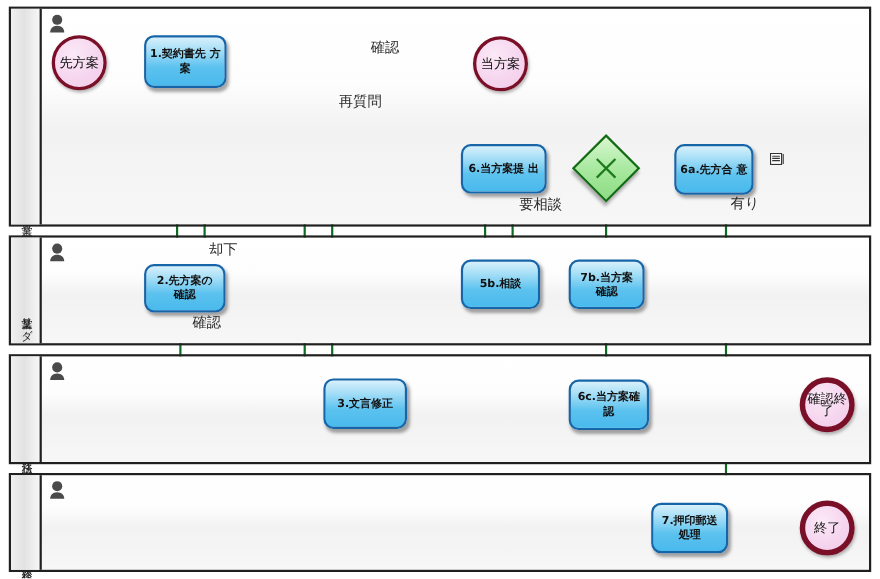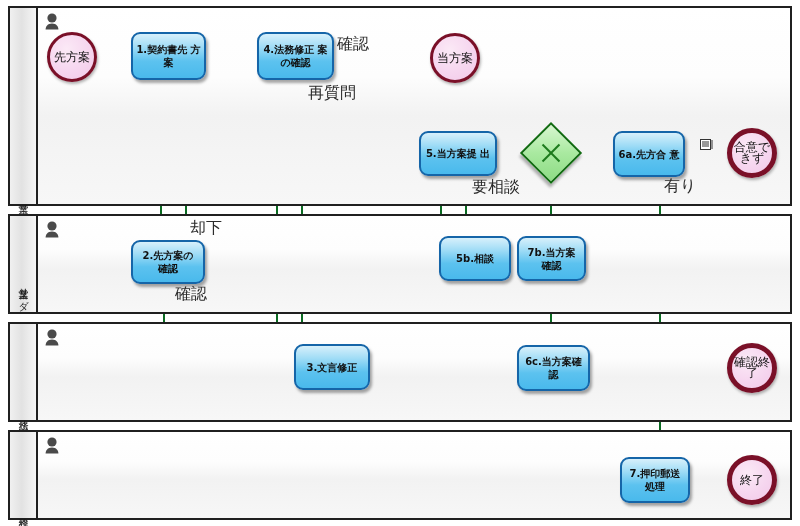--- a/index.html
+++ b/index.html
@@ -67,21 +67,21 @@
     border:2px solid #116b11;
     background:linear-gradient(135deg,#d8f7d0 0%,#a9e9a0 50%,#8ddc84 100%);
     box-shadow:2px 3px 3px rgba(0,0,0,.3);
   }
   .gw-plus-h,.gw-plus-v{position:absolute;background:#1c7a1c;}
   .gw-plus-h{left:8px;right:8px;top:50%;height:2px;margin-top:-1px;}
   .gw-plus-v{top:8px;bottom:8px;left:50%;width:2px;margin-left:-1px;}
 
   
   .edge-label{
-    position:absolute;font-size:16px;color:#2b2b2b;
+    position:absolute;font-size:13px;color:#2b2b2b;
     white-space:nowrap;line-height:11px;
   }
   
   .doc-marker{position:absolute;width:13px;height:11px;}
 </style>
 </head>
 <body>
 
 <div id="canvas">
 
@@ -180,69 +180,63 @@
   </div>
 
   <div class="event start" style="left:47px;top:32px;width:50px;height:50px;">
     <span class="txt">先方案</span>
   </div>
 
   <div class="event start" style="left:430px;top:33px;width:50px;height:50px;">
     <span class="txt">当方案</span>
   </div>
 
-  <div class="event end" style="left:727px;top:128px;width:50px;height:50px;">
-    <span class="txt">合意で きず</span>
-  </div>
 
   <div class="event end" style="left:727px;top:343px;width:50px;height:50px;align-items:center;">
     <span class="txt">確認終 了</span>
   </div>
 
   <div class="event end" style="left:727px;top:455px;width:50px;height:50px;">
     <span class="txt">終了</span>
   </div>
 
   <div class="node" style="left:131px;top:32px;width:75px;height:48px;">
     <span class="txt">1.契約書先 方案</span>
   </div>
 
-  <div class="node" style="left:257px;top:32px;width:77px;height:48px;">
-    <span class="txt">4.法務修正 案の確認</span>
-  </div>
 
   <div class="node" style="left:419px;top:131px;width:78px;height:45px;">
-    <span class="txt">5.当方案提 出</span>
+    <span class="txt">6.当方案提 出</span>
   </div>
 
   <div class="node" style="left:613px;top:131px;width:72px;height:46px;">
     <span class="txt">6a.先方合 意</span>
   </div>
 
   <div class="node" style="left:131px;top:240px;width:74px;height:44px;">
     <span class="txt">2.先方案の 確認</span>
   </div>
 
-  <div class="node" style="left:419px;top:236px;width:72px;height:45px;margin-left:20px;">
+  <div class="node" style="left:419px;top:236px;width:72px;height:45px;">
     <span class="txt">5b.相談</span>
   </div>
 
   <div class="node" style="left:517px;top:236px;width:69px;height:45px;">
     <span class="txt">7b.当方案 確認</span>
   </div>
 
   <div class="node" style="left:246px;top:344px;width:76px;height:46px;margin-left:48px;">
     <span class="txt">3.文言修正</span>
   </div>
 
   <div class="node" style="left:517px;top:345px;width:73px;height:46px;align-items:center;">
     <span class="txt">6c.当方案確 認</span>
   </div>
 
-  <div class="node" style="left:620px;top:457px;width:70px;height:46px;">
+  <div class="node" style="left:592px;top:457px;width:70px;height:46px;">
     <span class="txt">7.押印郵送 処理</span>
   </div>
 
   <div class="gateway" style="left:529px;top:131px;">
     <span class="gw-plus-h"></span>
     <span class="gw-plus-v"></span>
   </div>
 
   <svg class="doc-marker" style="left:700px;top:139px;" viewBox="0 0 13 11">
     <rect x="0.5" y="0.5" width="10" height="10" fill="#ffffff" stroke="#333" stroke-width="1"></rect>

